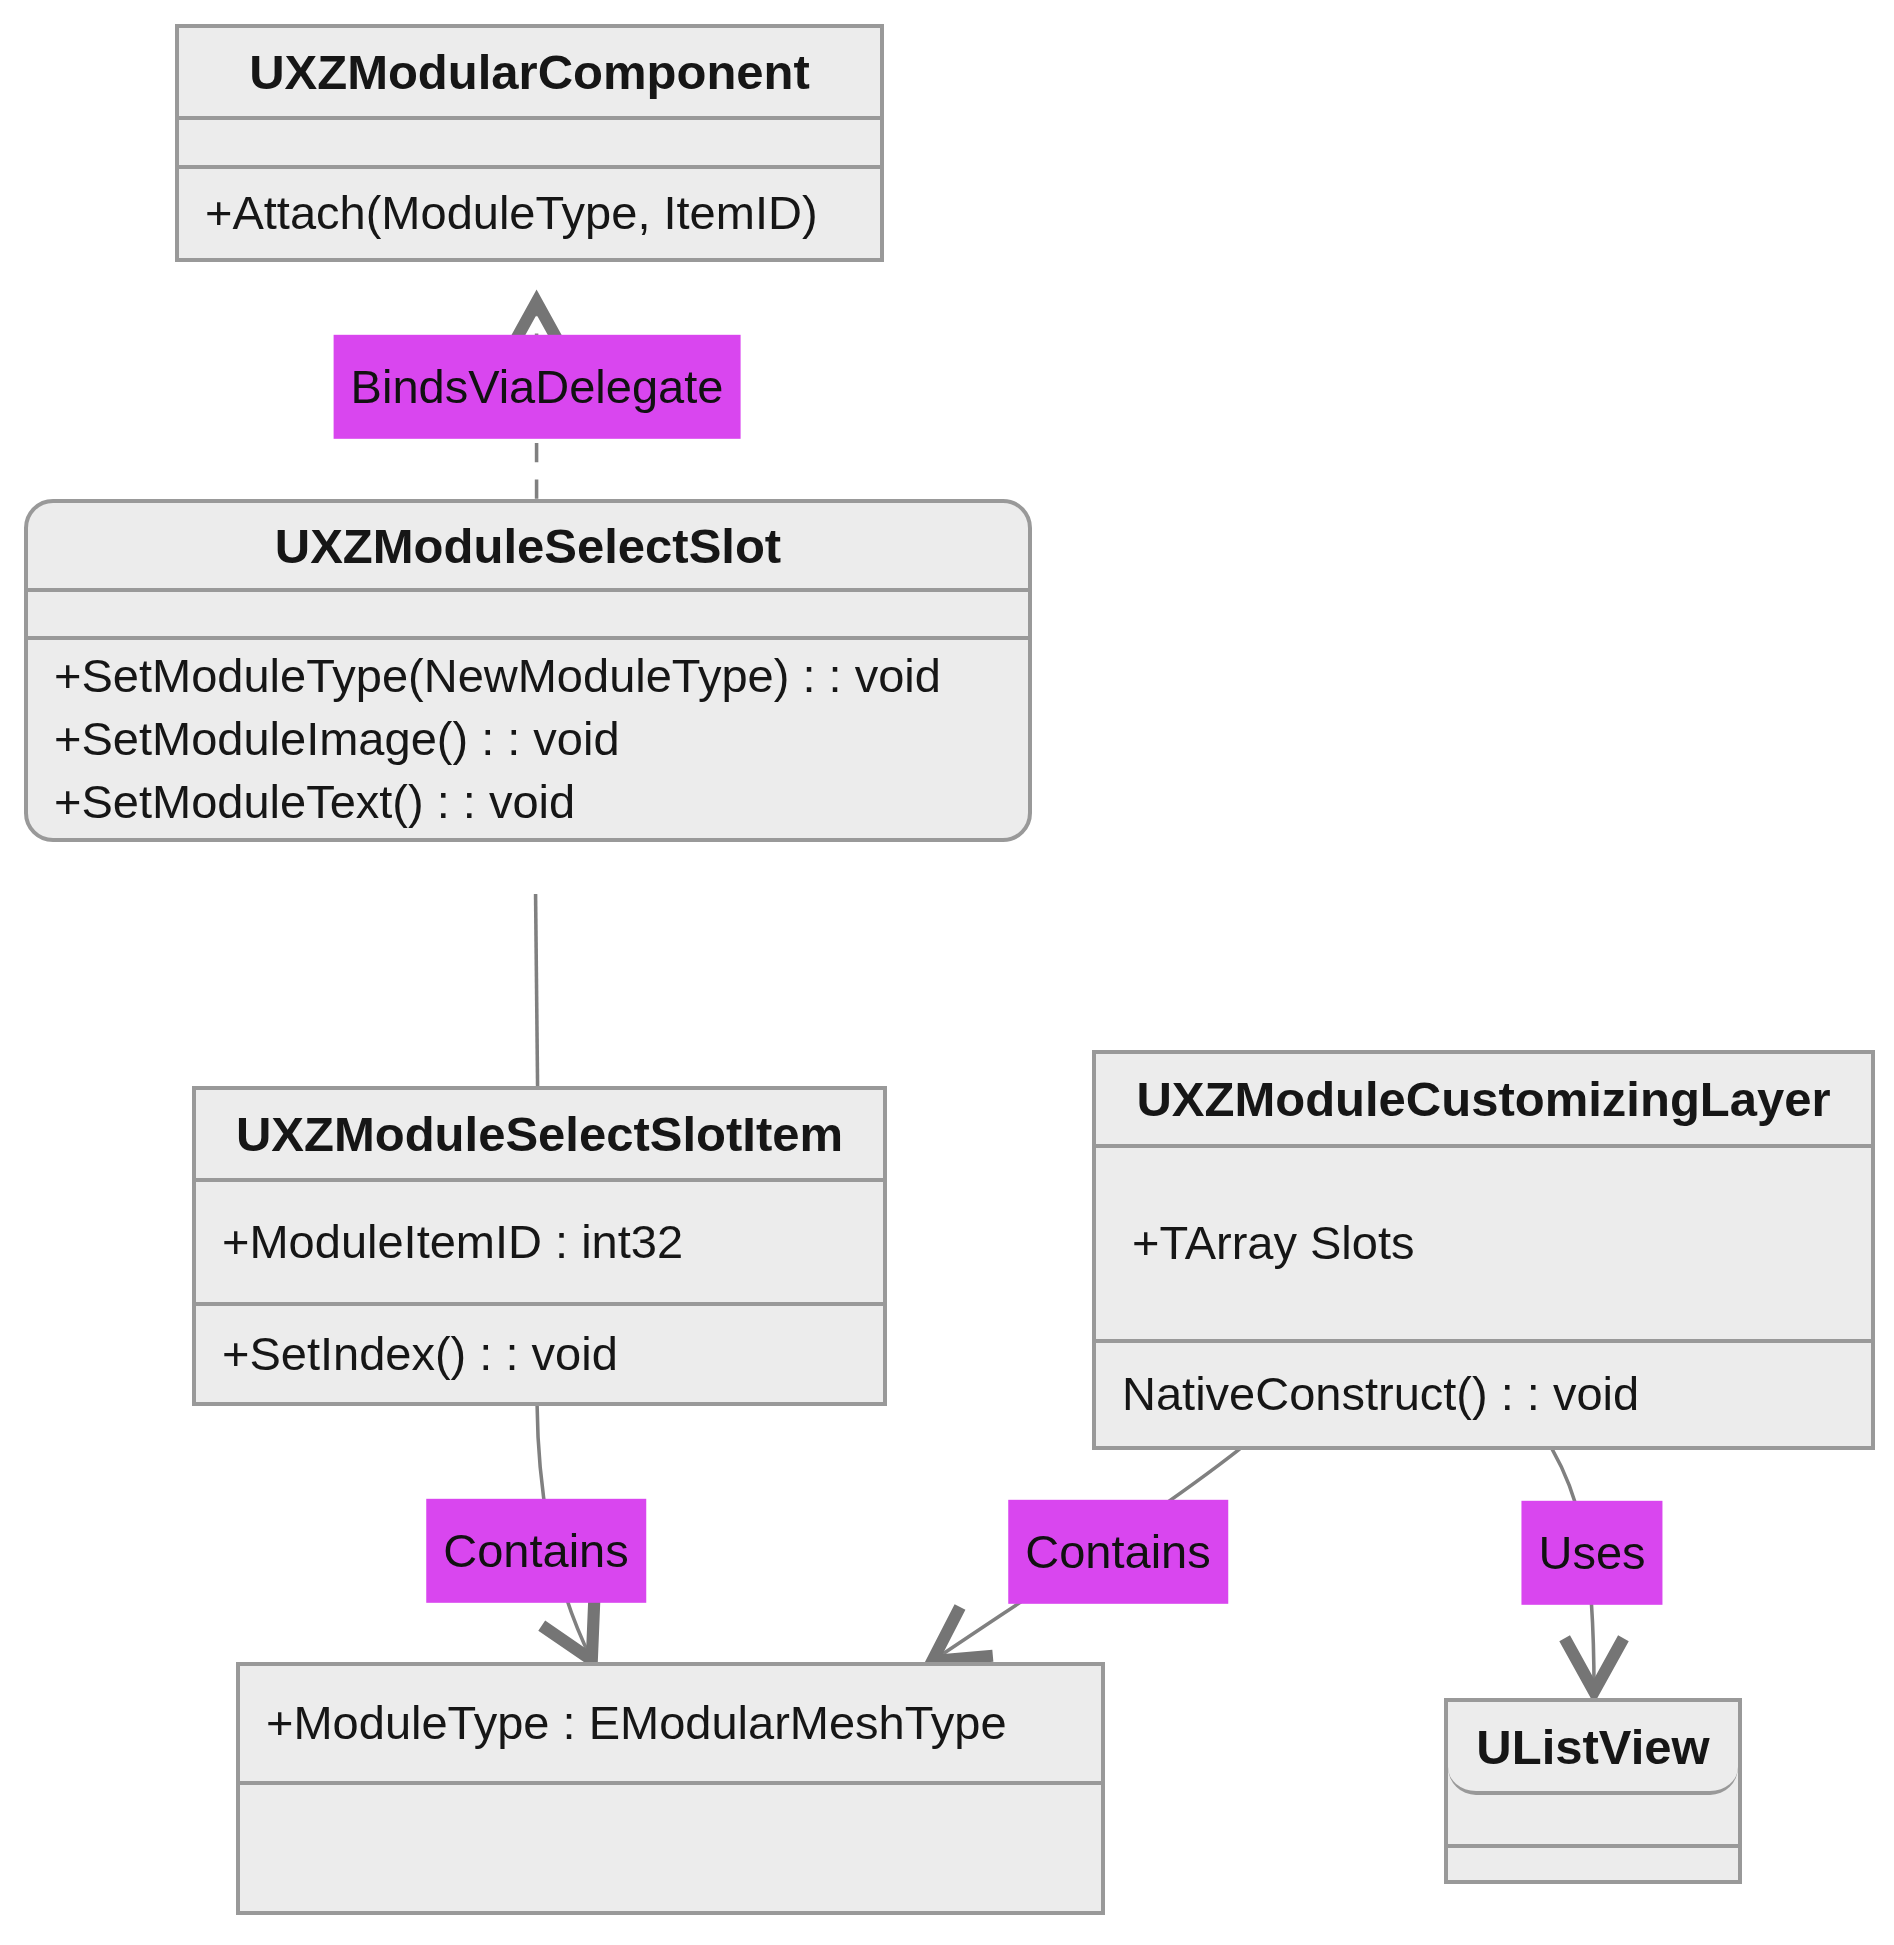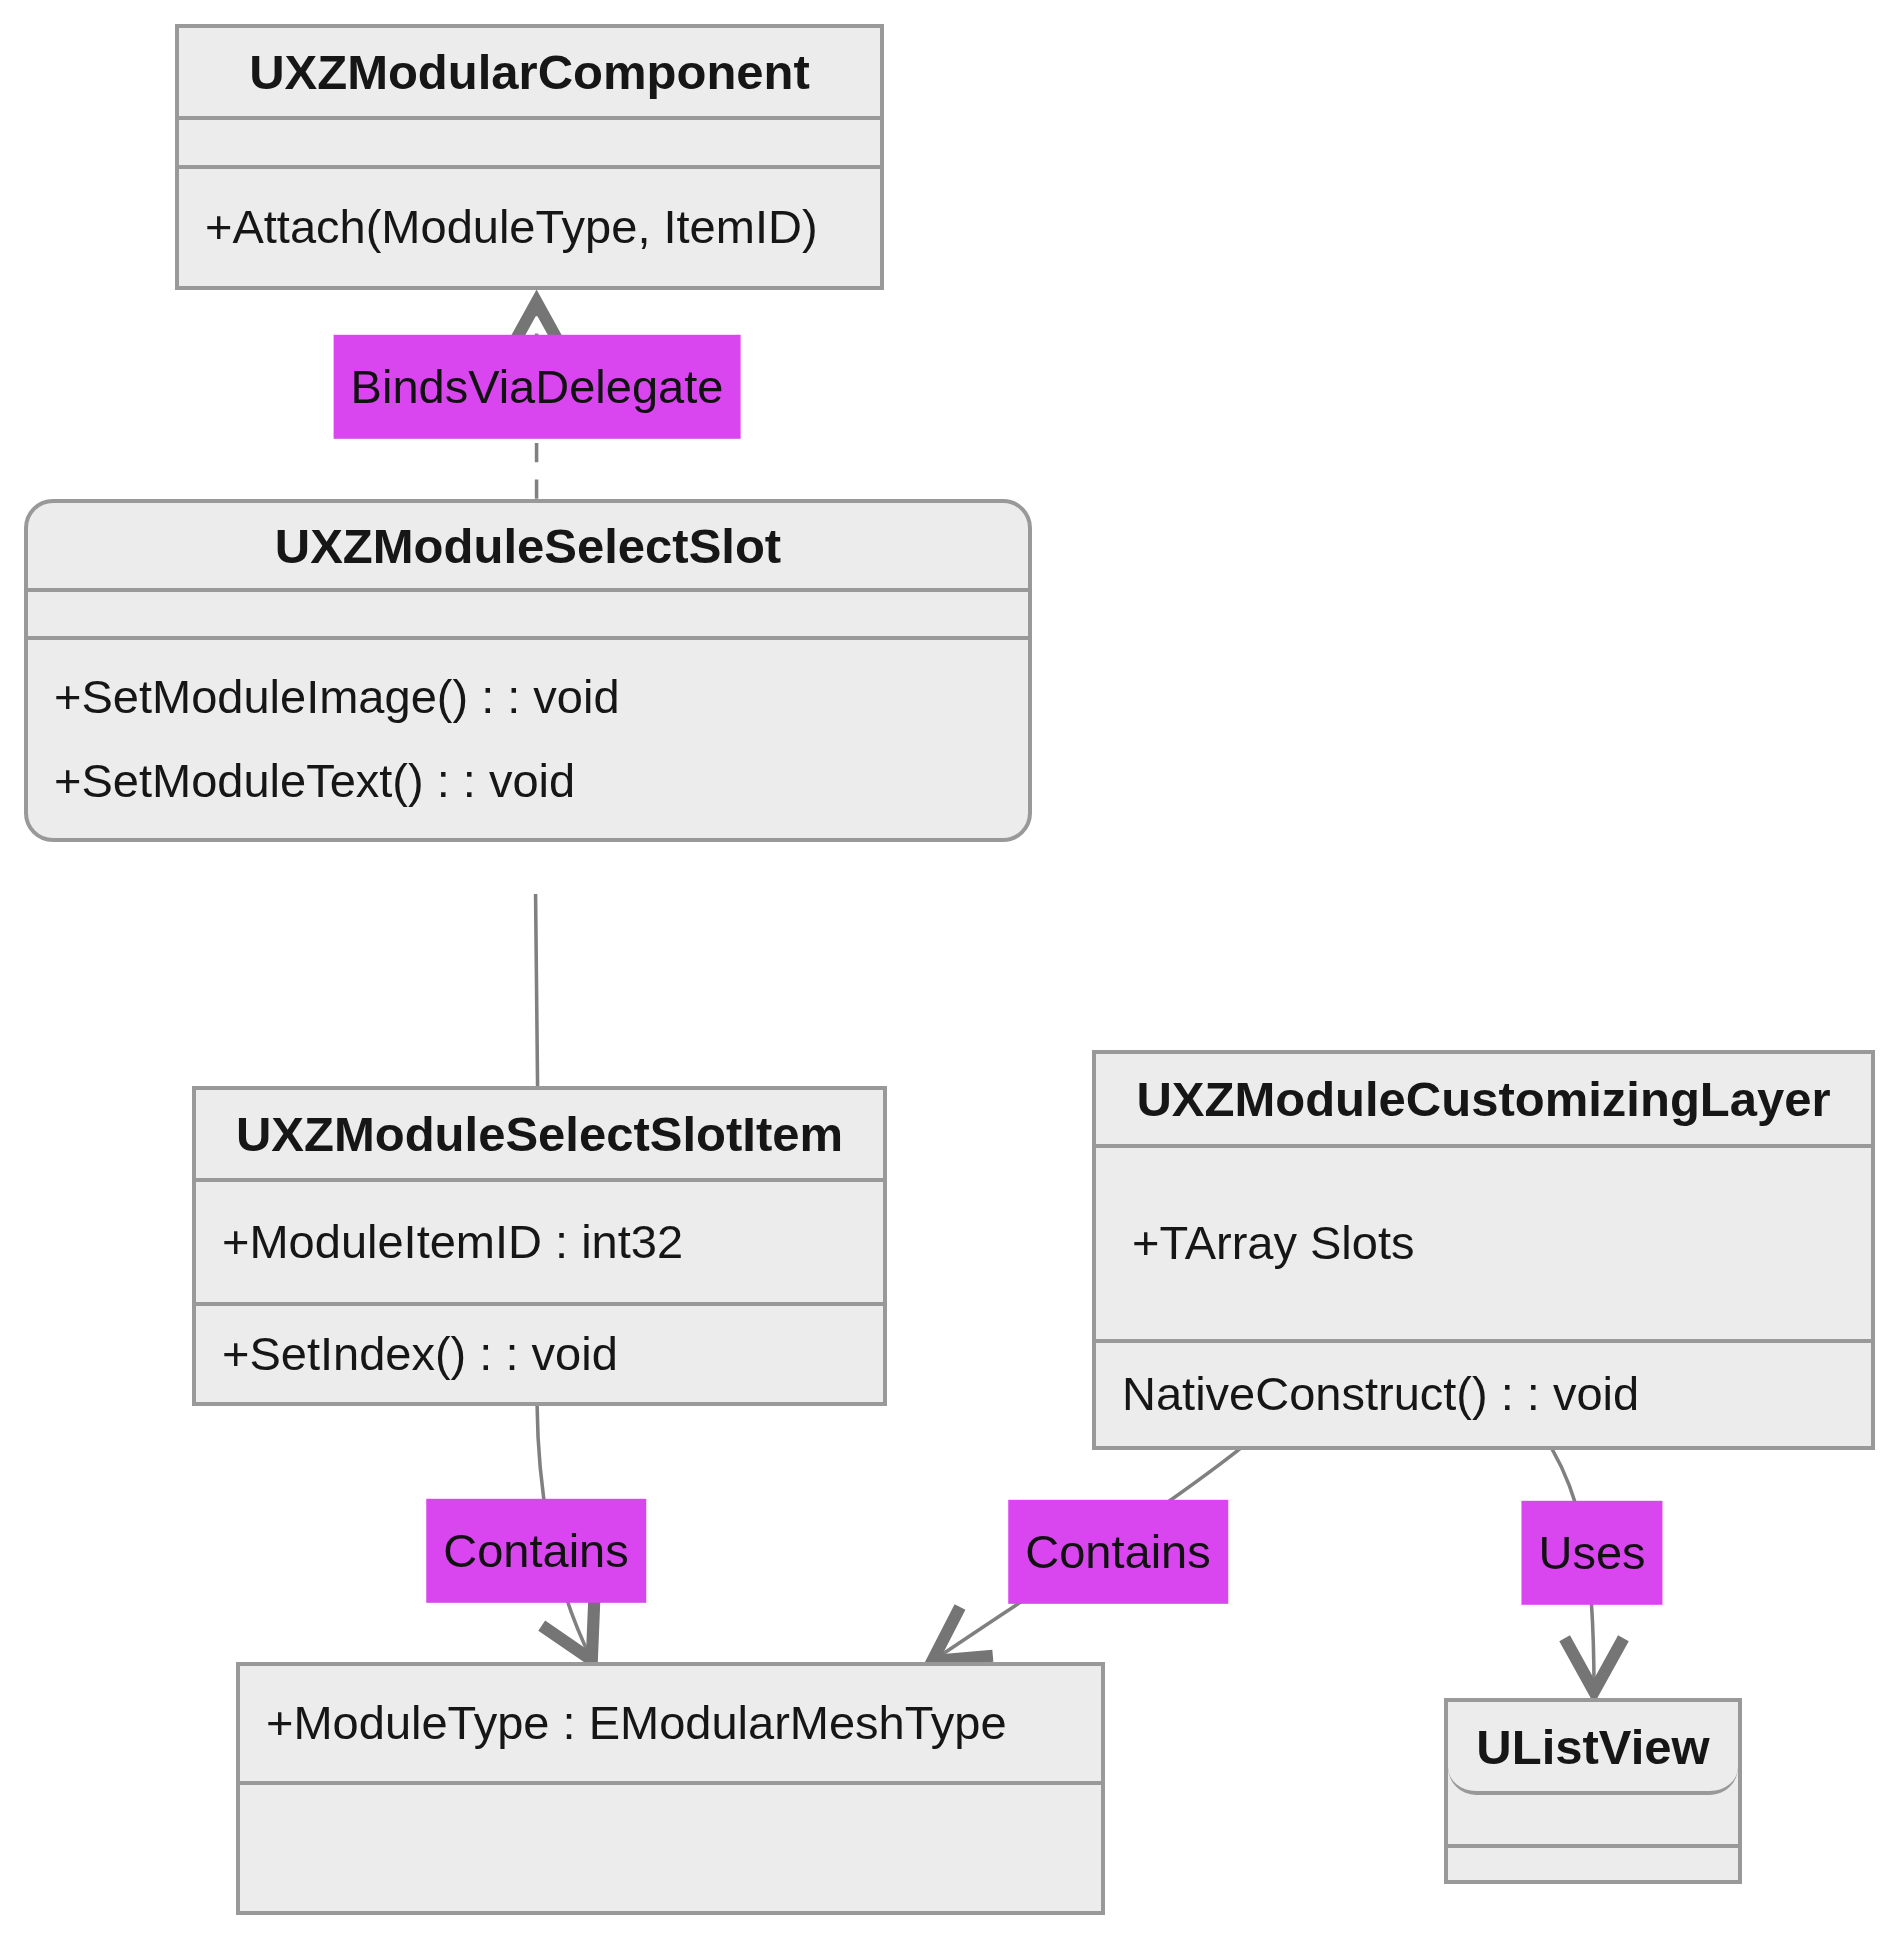--- a/index.html
+++ b/index.html
@@ -41,32 +41,33 @@
       <path d="M90,72 L195,130 L90,188" fill="none" stroke="#757575" stroke-width="24" stroke-linejoin="miter"></path>
     </marker>
   </defs>
   <path d="M1059,984 L1059,596" fill="none" stroke="#808080" stroke-width="7" stroke-dasharray="38 34" marker-end="url(#chev)"></path>
   <path d="M1057,1764 L1061,2147" fill="none" stroke="#808080" stroke-width="7"></path>
   <path d="M1060,2772 C1062,2960 1095,3130 1168,3276" fill="none" stroke="#808080" stroke-width="7" marker-end="url(#chev)"></path>
   <path d="M2447,2859 C2300,2975 2045,3140 1840,3278" fill="none" stroke="#808080" stroke-width="7" marker-end="url(#chev)"></path>
   <path d="M3063,2859 C3118,2955 3146,3060 3146,3338" fill="none" stroke="#808080" stroke-width="7" marker-end="url(#chev)"></path>
 </svg>
 
-<div class="cls" style="left:175px;top:24px;width:709px;height:266px;">
+<div class="cls" style="left:175px;top:24px;width:709px;height:238px;">
   <div class="compartment divided title" style="flex-basis:92px;">UXZModularComponent</div>
   <div class="compartment divided" style="flex-basis:49px;"></div>
   <div class="compartment fill members center-one">
     <div class="member">+Attach(ModuleType, ItemID)</div>
   </div>
 </div>
 
 <div class="cls" style="left:24px;top:499px;width:1008px;height:343px;border-radius:29px;">
   <div class="compartment divided title" style="flex-basis:89px;">UXZModuleSelectSlot</div>
   <div class="compartment divided" style="flex-basis:48px;"></div>
   <div class="compartment fill members">
+    <div class="member">+SetModuleType(NewModuleType) : : void</div>
     <div class="member">+SetModuleImage() : : void</div>
     <div class="member">+SetModuleText() : : void</div>
   </div>
 </div>
 
 <div class="cls" style="left:192px;top:1086px;width:695px;height:320px;">
   <div class="compartment divided title" style="flex-basis:92px;">UXZModuleSelectSlotItem</div>
   <div class="compartment divided members center-one" style="flex-basis:124px;">
     <div class="member">+ModuleItemID : int32</div>
   </div>

